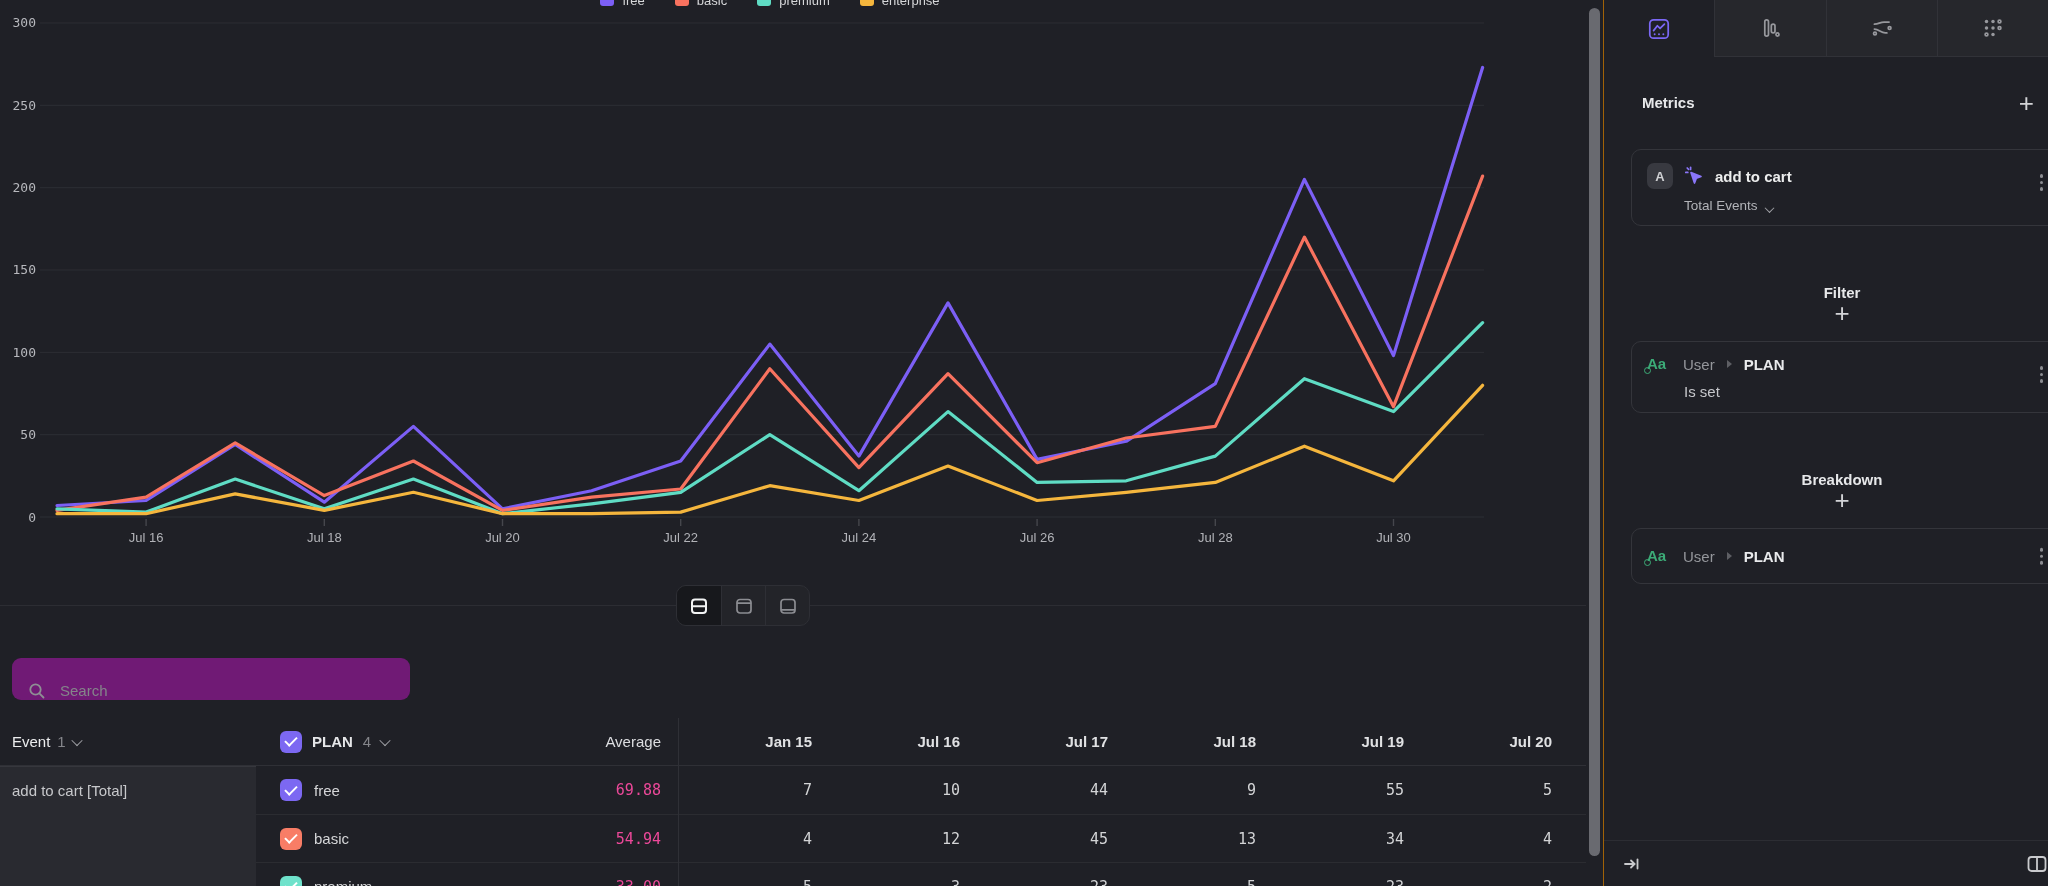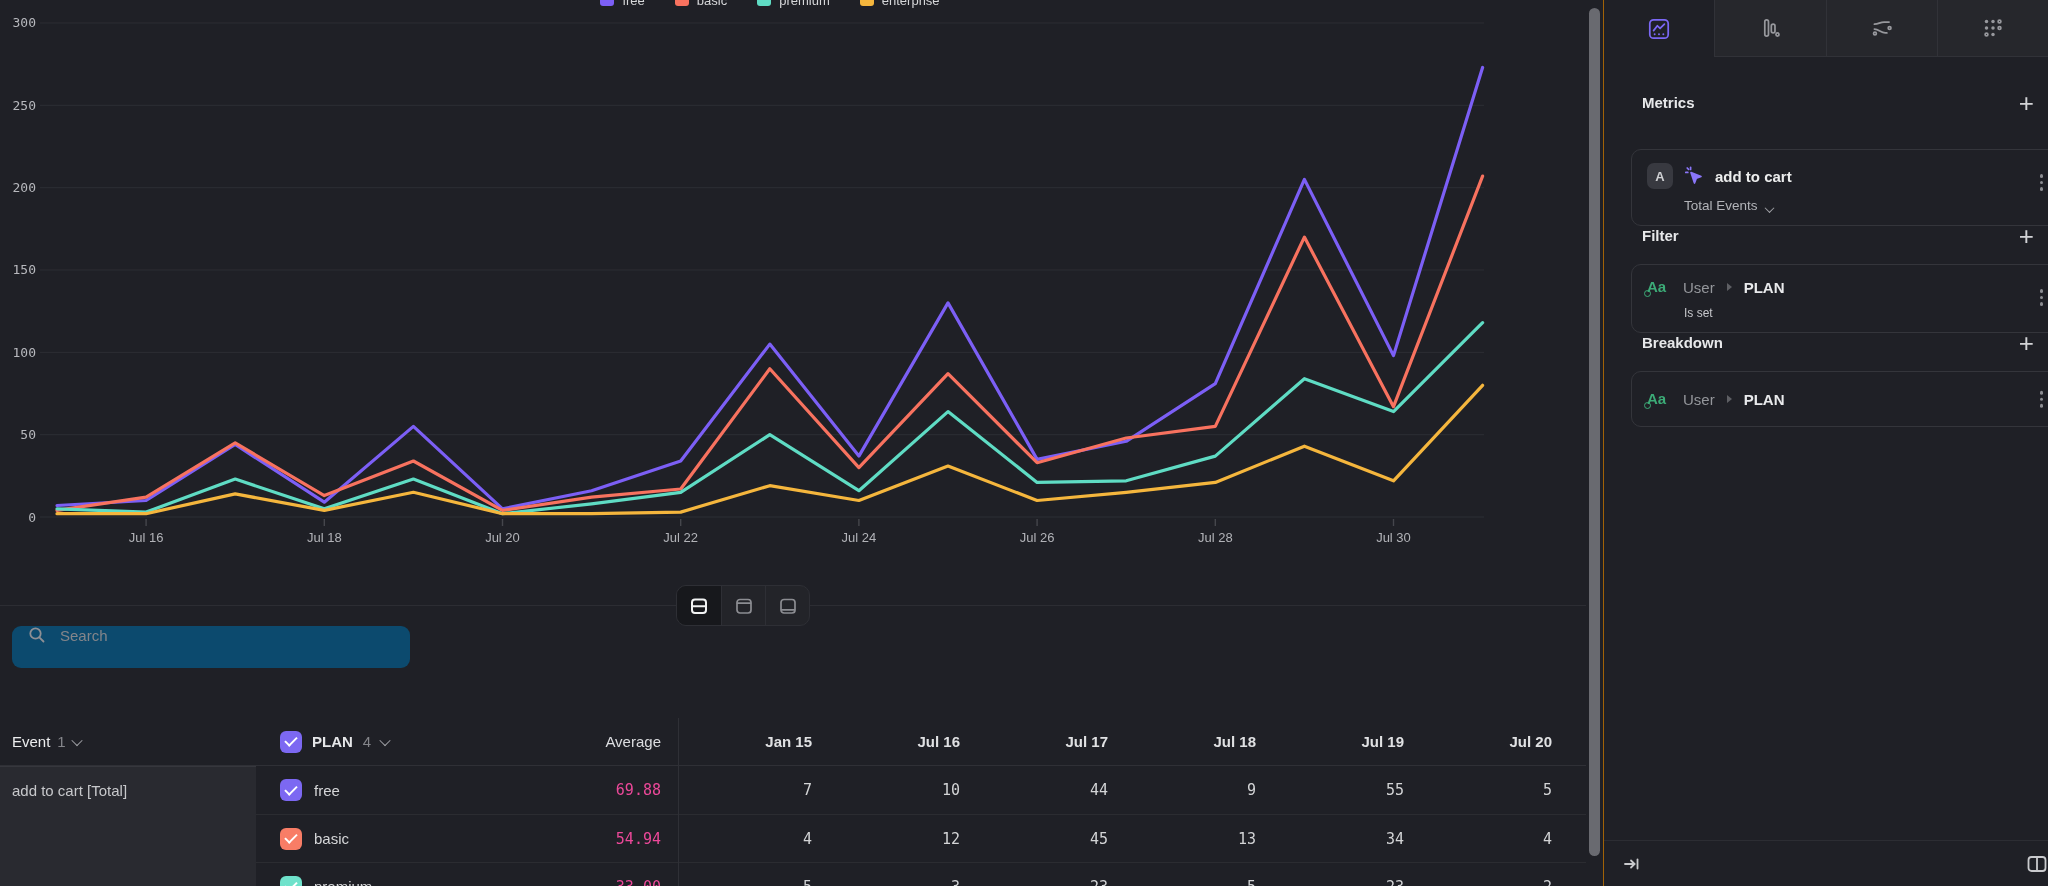--- a/index.html
+++ b/index.html
@@ -26,22 +26,22 @@
 
   .vt{position:absolute;left:676px;top:585px;display:flex;background:#232429;
       border:1px solid #2e2f35;border-radius:10px;overflow:hidden;}
   .vt button{width:44px;height:39px;border:none;background:transparent;display:flex;
       align-items:center;justify-content:center;cursor:pointer;padding:0;}
   .vt button + button{border-left:1px solid #2e2f35;}
   .vt button.active{background:#17181c;}
   .vt svg{stroke:#8c8d92;fill:none;stroke-width:1.7;stroke-linecap:round;}
   .vt button.active svg{stroke:#f2f3f4;stroke-width:2;}
 
-  .search-bar{position:absolute;left:12px;top:626px;width:398px;height:42px;
-      background:#0c4a6e;border-radius:9px;display:flex;align-items:flex-start;padding:0 0 0 16px;box-sizing:border-box;}
+  .search-bar{position:absolute;left:12px;top:658px;width:398px;height:42px;
+      background:#701a75;border-radius:9px;display:flex;align-items:flex-end;padding:0 0 0 16px;box-sizing:border-box;}
   .search-bar svg{stroke:#8e8f94;fill:none;stroke-width:1.8;stroke-linecap:round;}
   .search-bar input{flex:1;margin-left:12px;background:transparent;border:none;outline:none;
       color:#d8d9db;font-size:15px;font-family:"Liberation Sans",sans-serif;}
   .search-bar input::placeholder{color:#84858a;}
 
   .thead{position:absolute;left:0;top:718px;width:1586px;height:48px;display:flex;
       align-items:center;border-bottom:1px solid #2f3036;box-sizing:border-box;}
   .col-event{width:256px;padding-left:12px;box-sizing:border-box;display:flex;align-items:center;gap:7px;}
   .col-check{width:274px;padding-left:24px;box-sizing:border-box;display:flex;align-items:center;gap:10px;}
   .col-avg{width:148px;text-align:right;padding-right:17px;box-sizing:border-box;color:#dcdde0;}
@@ -79,21 +79,21 @@
   .tab svg{stroke:#97989d;fill:none;stroke-width:1.6;stroke-linecap:round;stroke-linejoin:round;}
   .tab.active svg{stroke:#7b68f5;}
   .tab .dotfill{fill:#97989d;stroke:none;}
   .tab.active .dotfill{fill:#7b68f5;}
 
   .sec-head{display:flex;justify-content:space-between;align-items:center;padding:0 6px 0 38px;}
   .sec-head h3{margin:0;font-size:15px;font-weight:bold;color:#e7e8ea;line-height:20px;}
   .plus{font-size:26px;font-weight:200;color:#d2d3d6;line-height:20px;cursor:pointer;padding:0 8px;}
   .m-metrics{margin-top:36px;}
   .m-card{margin-top:36px;}
-  .m-sec{}
+  .m-sec{margin-top:57px;flex-direction:column;}
   .m-card2{margin-top:18px;}
 
   .card{margin-left:27px;width:433px;border:1px solid #34353b;border-radius:10px;
       box-sizing:border-box;position:relative;padding:13px 14px 12px 15px;}
   .card-row{display:flex;align-items:center;gap:10px;}
   .badge{width:26px;height:26px;border-radius:7px;background:#383940;color:#cfd0d3;
       font-size:13px;font-weight:bold;display:flex;align-items:center;justify-content:center;flex:none;}
   .card-title{font-weight:bold;color:#eceded;}
   .card-sub{margin:9px 0 0 37px;display:flex;align-items:flex-end;gap:8px;font-size:13.5px;color:#b3b4b9;}
   .card-sub .chev{width:6px;height:6px;border-color:#9092 97;border-right-color:#90919 6;}
@@ -101,21 +101,21 @@
   .kebab{position:absolute;right:20px;top:24px;display:flex;flex-direction:column;gap:3px;cursor:pointer;}
   .kebab i{width:3.5px;height:3.5px;border-radius:50%;background:#8b8c91;}
   .kebab.mid{top:50%;transform:translateY(-50%);}
 
   .aa{position:relative;color:#3cab77;font-weight:bold;font-size:15px;flex:none;width:26px;line-height:18px;}
   .aa::after{content:"";position:absolute;left:-3px;bottom:-1px;width:5px;height:5px;border:1.4px solid #3cab77;border-radius:50%;}
   .ent{color:#94969b;}
   .tri{width:0;height:0;border-left:5px solid #5e5f64;border-top:4px solid transparent;
       border-bottom:4px solid transparent;display:inline-block;margin:0 2px;}
   .prop{font-weight:bold;color:#e9eaec;}
-  .filter-op{margin:10px 0 0 37px;font-size:12px;color:#c6c7cb;}
+  .filter-op{margin:10px 0 0 37px;font-size:15px;color:#c6c7cb;}
 
   .panel-foot{position:absolute;left:0;right:0;bottom:0;height:45px;border-top:1px solid #2c2d33;
       display:flex;align-items:center;justify-content:space-between;padding:0 2px 0 18px;}
   .panel-foot svg{stroke:#c9cacd;fill:none;stroke-width:1.8;stroke-linecap:round;stroke-linejoin:round;}
 </style>
 </head>
 <body>
 
 <div class="main">
 

